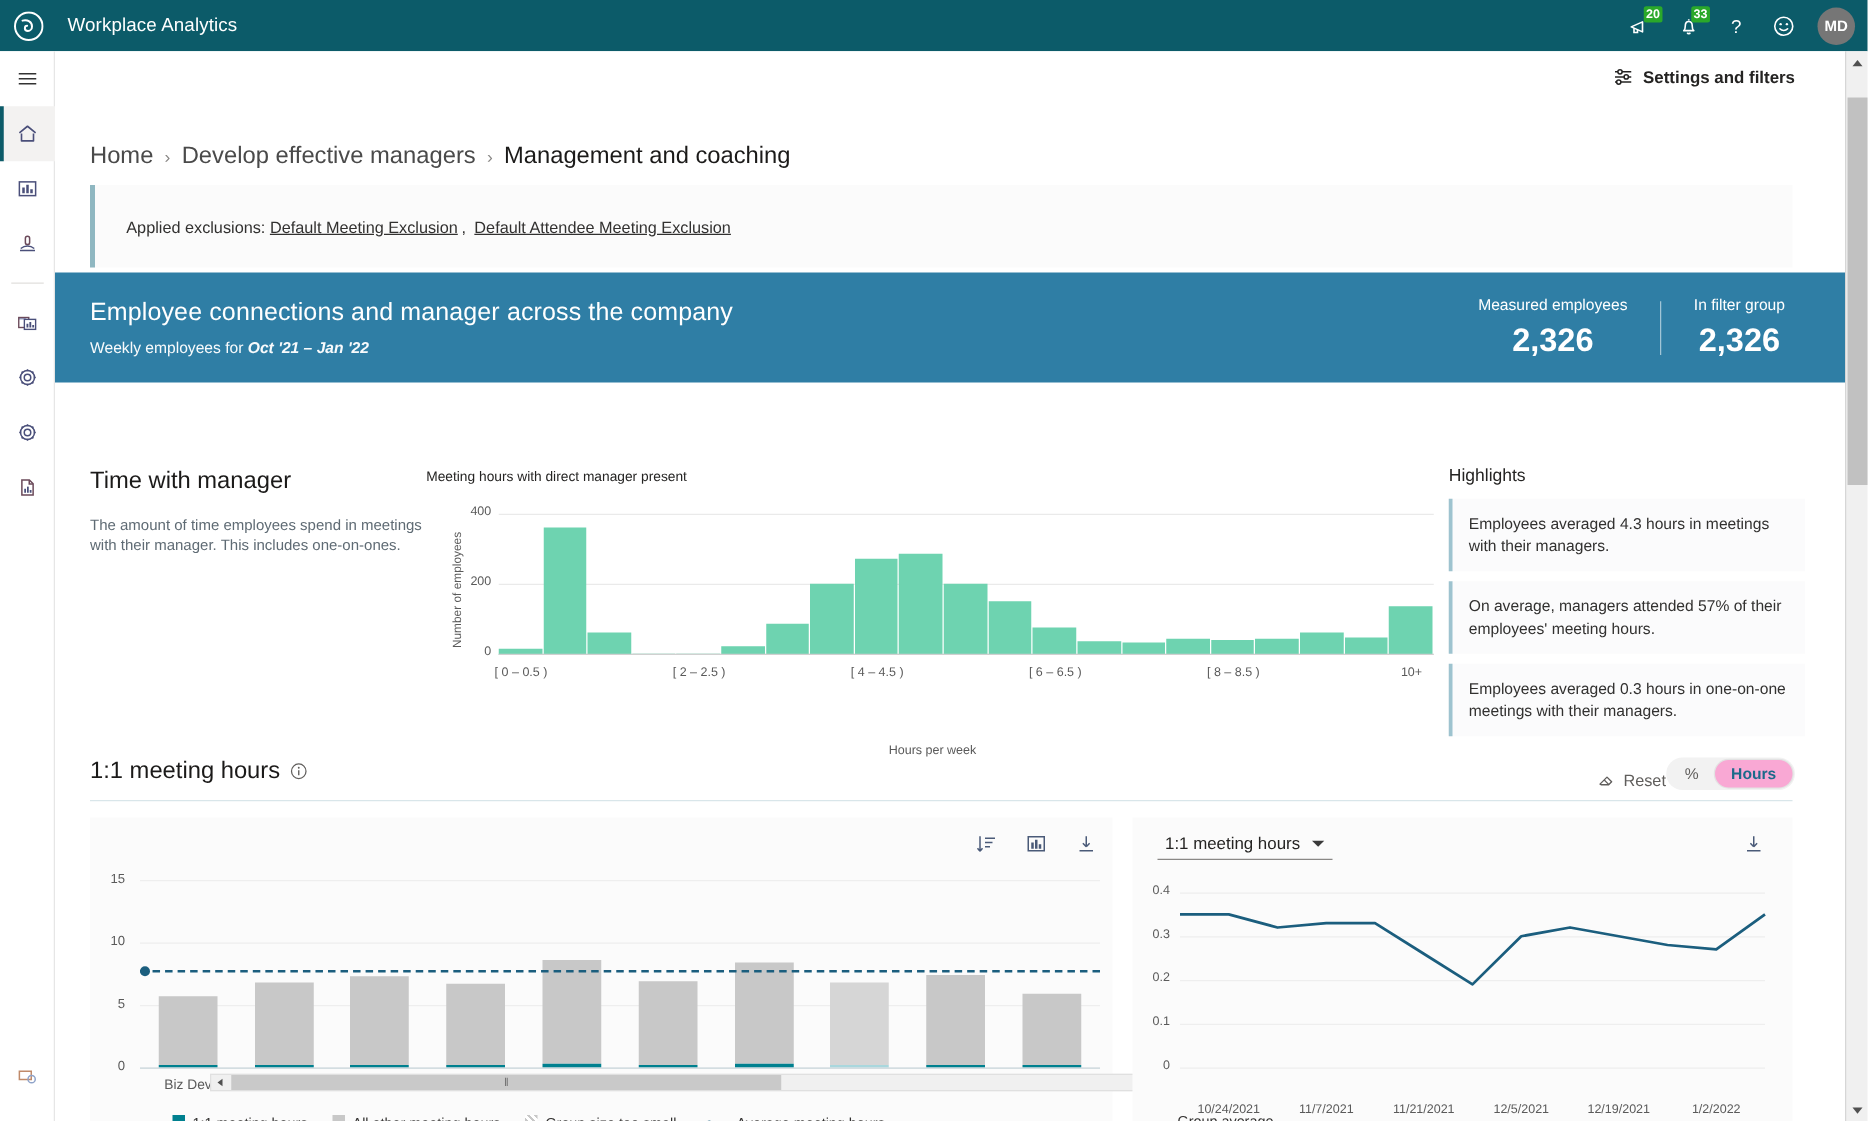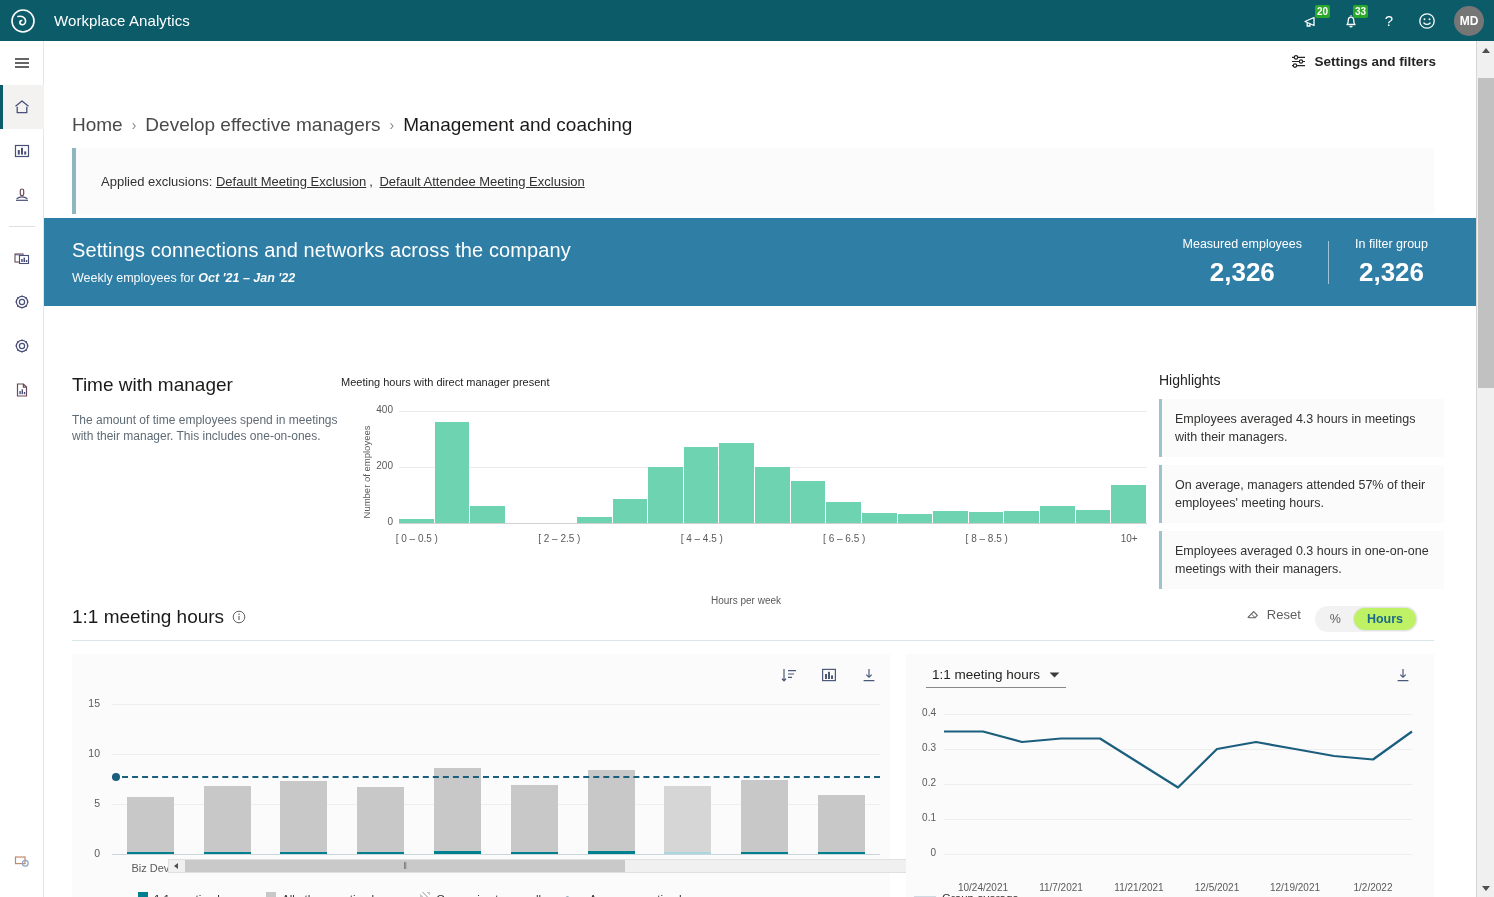--- a/index.html
+++ b/index.html
@@ -140,28 +140,28 @@
   .hl-card {
     background: #fbfbfc; border-left: 3px solid #9ec3cf; padding: 11px 12px 11px 13px;
     margin-bottom: 8px; font-size: 12.5px; line-height: 18px; color: #323130;
   }
 
   
   #sec2 { position: absolute; top: 545px; left: 0; width: 1414px; height: 311px; }
   #mh-title { position: absolute; left: 28px; top: 20px; font-size: 19px; color: #1b1a19; display: flex; align-items: center; gap: 8px; }
   #mh-underline { position: absolute; left: 28px; top: 54px; width: 1362px; height: 1px; background: #d9e6ea; }
 
-  #mh-tools { position: absolute; right: 40px; top: 20px; display: flex; align-items: flex-start; gap: 14px; }
+  #mh-tools { position: absolute; right: 22px; top: 20px; display: flex; align-items: flex-end; }
   #reset-btn { display: flex; align-items: center; gap: 6px; font-size: 13px; color: #605e5c; cursor: pointer; }
   #unit-toggle {
     display: flex; align-items: center; background: #f2f2f2; border-radius: 14px; height: 26px; padding: 2px;
   }
   .unit-opt { height: 22px; padding: 0 13px; display: flex; align-items: center; border-radius: 11px;
     font-size: 12.5px; color: #605e5c; cursor: pointer; }
-  .unit-opt.sel { background: #bef264; color: #1b6a8a; font-weight: 600; box-shadow: 0 0 0 1px #e3e3e3; }
+  .unit-opt.sel { background: #f9a8d4; color: #1b6a8a; font-weight: 600; box-shadow: 0 0 0 1px #e3e3e3; }
 
   
   #card-left {
     position: absolute; left: 28px; top: 68px; width: 818px; height: 243px; background: #fbfbfb;
   }
   #card-left-toolbar { position: absolute; right: 12px; top: 12px; display: flex; gap: 22px; }
   .tool-ic { cursor: pointer; }
   #bars-plot { position: absolute; left: 40px; top: 50px; width: 768px; height: 150px; }
   .b-ytick { position: absolute; font-size: 10.5px; color: #5a5a5a; width: 22px; text-align: right; left: 8px; }
   .b-grid { position: absolute; left: 40px; width: 768px; height: 1px; background: #eeeeee; }
@@ -358,21 +358,21 @@
   <div id="exclusion">
     <div class="inner">
       <span>Applied exclusions:</span>
       <a>Default Meeting Exclusion</a><span class="comma">,</span>
       <a>Default Attendee Meeting Exclusion</a>
     </div>
   </div>
 
   <div id="hero">
     <div id="hero-left">
-      <div id="hero-title">Settings connections and networks across the company</div>
+      <div id="hero-title">Employee connections and manager across the company</div>
       <div id="hero-sub">
         <span>Weekly employees for </span><b>Oct '21 – Jan '22</b>
       </div>
     </div>
     <div id="hero-right">
       <div class="kpi">
         <div class="k-label">Measured employees</div>
         <div class="k-val">2,326</div>
       </div>
       <div class="kpi-div"></div>

